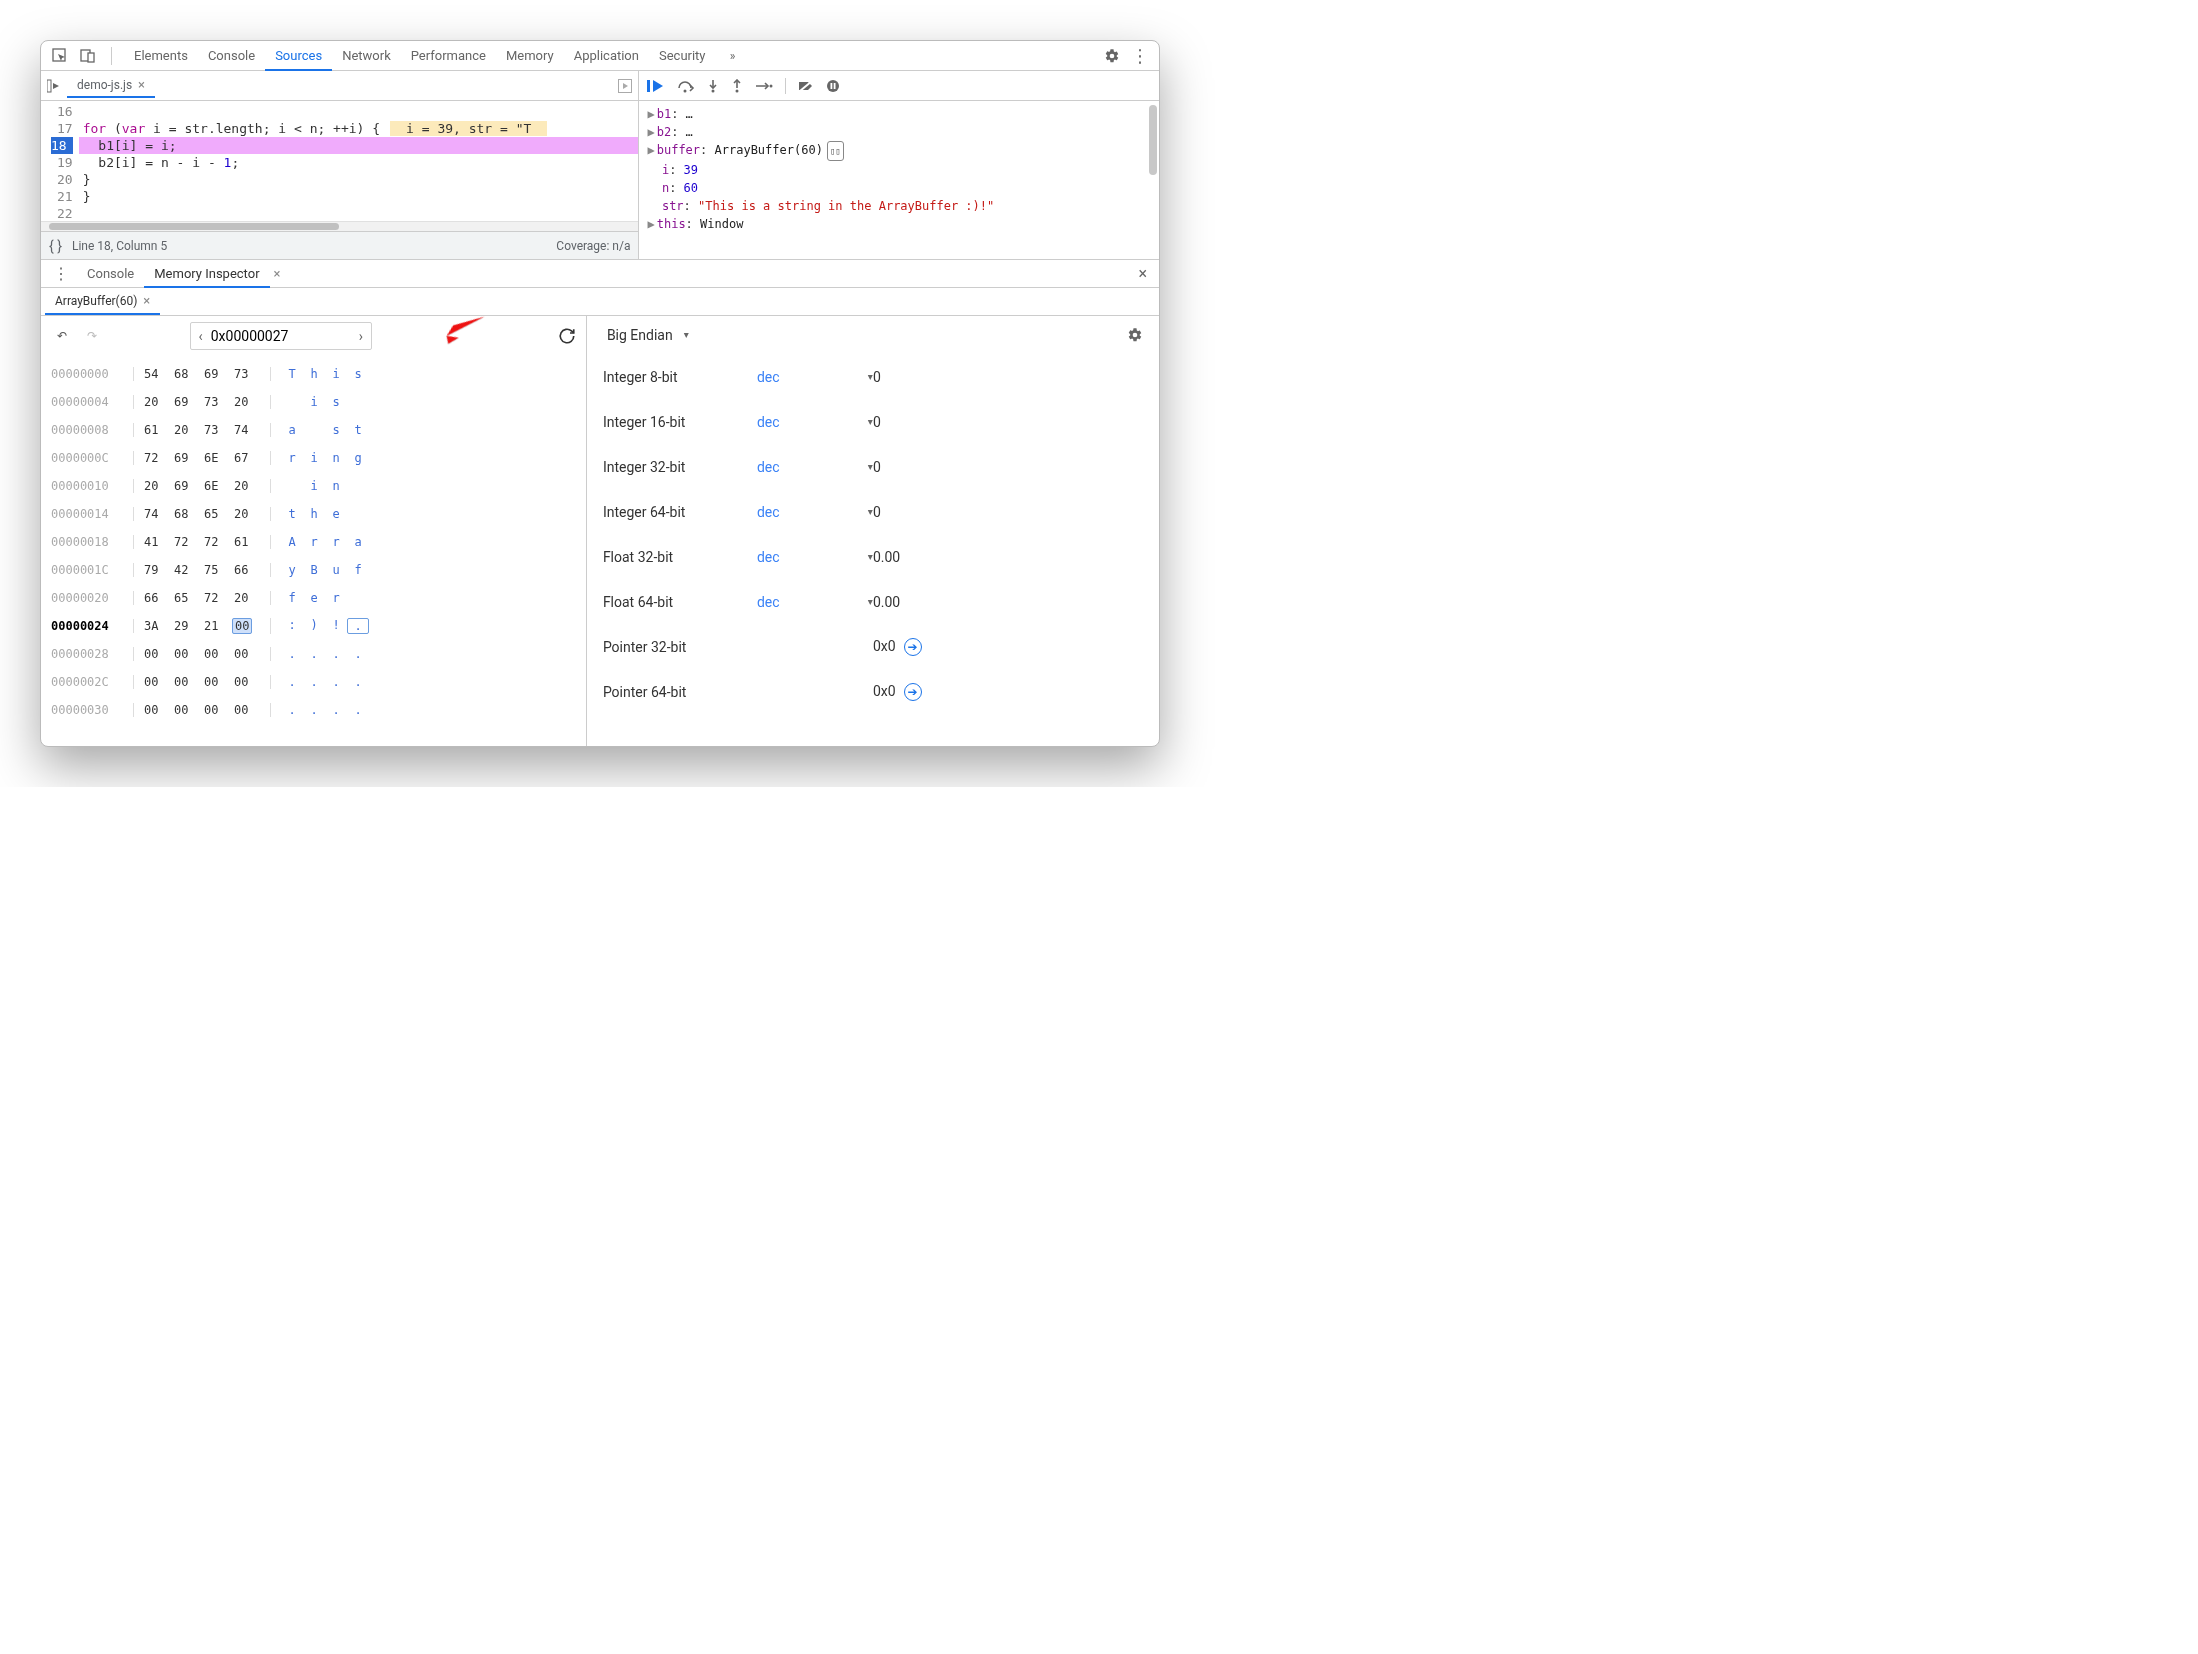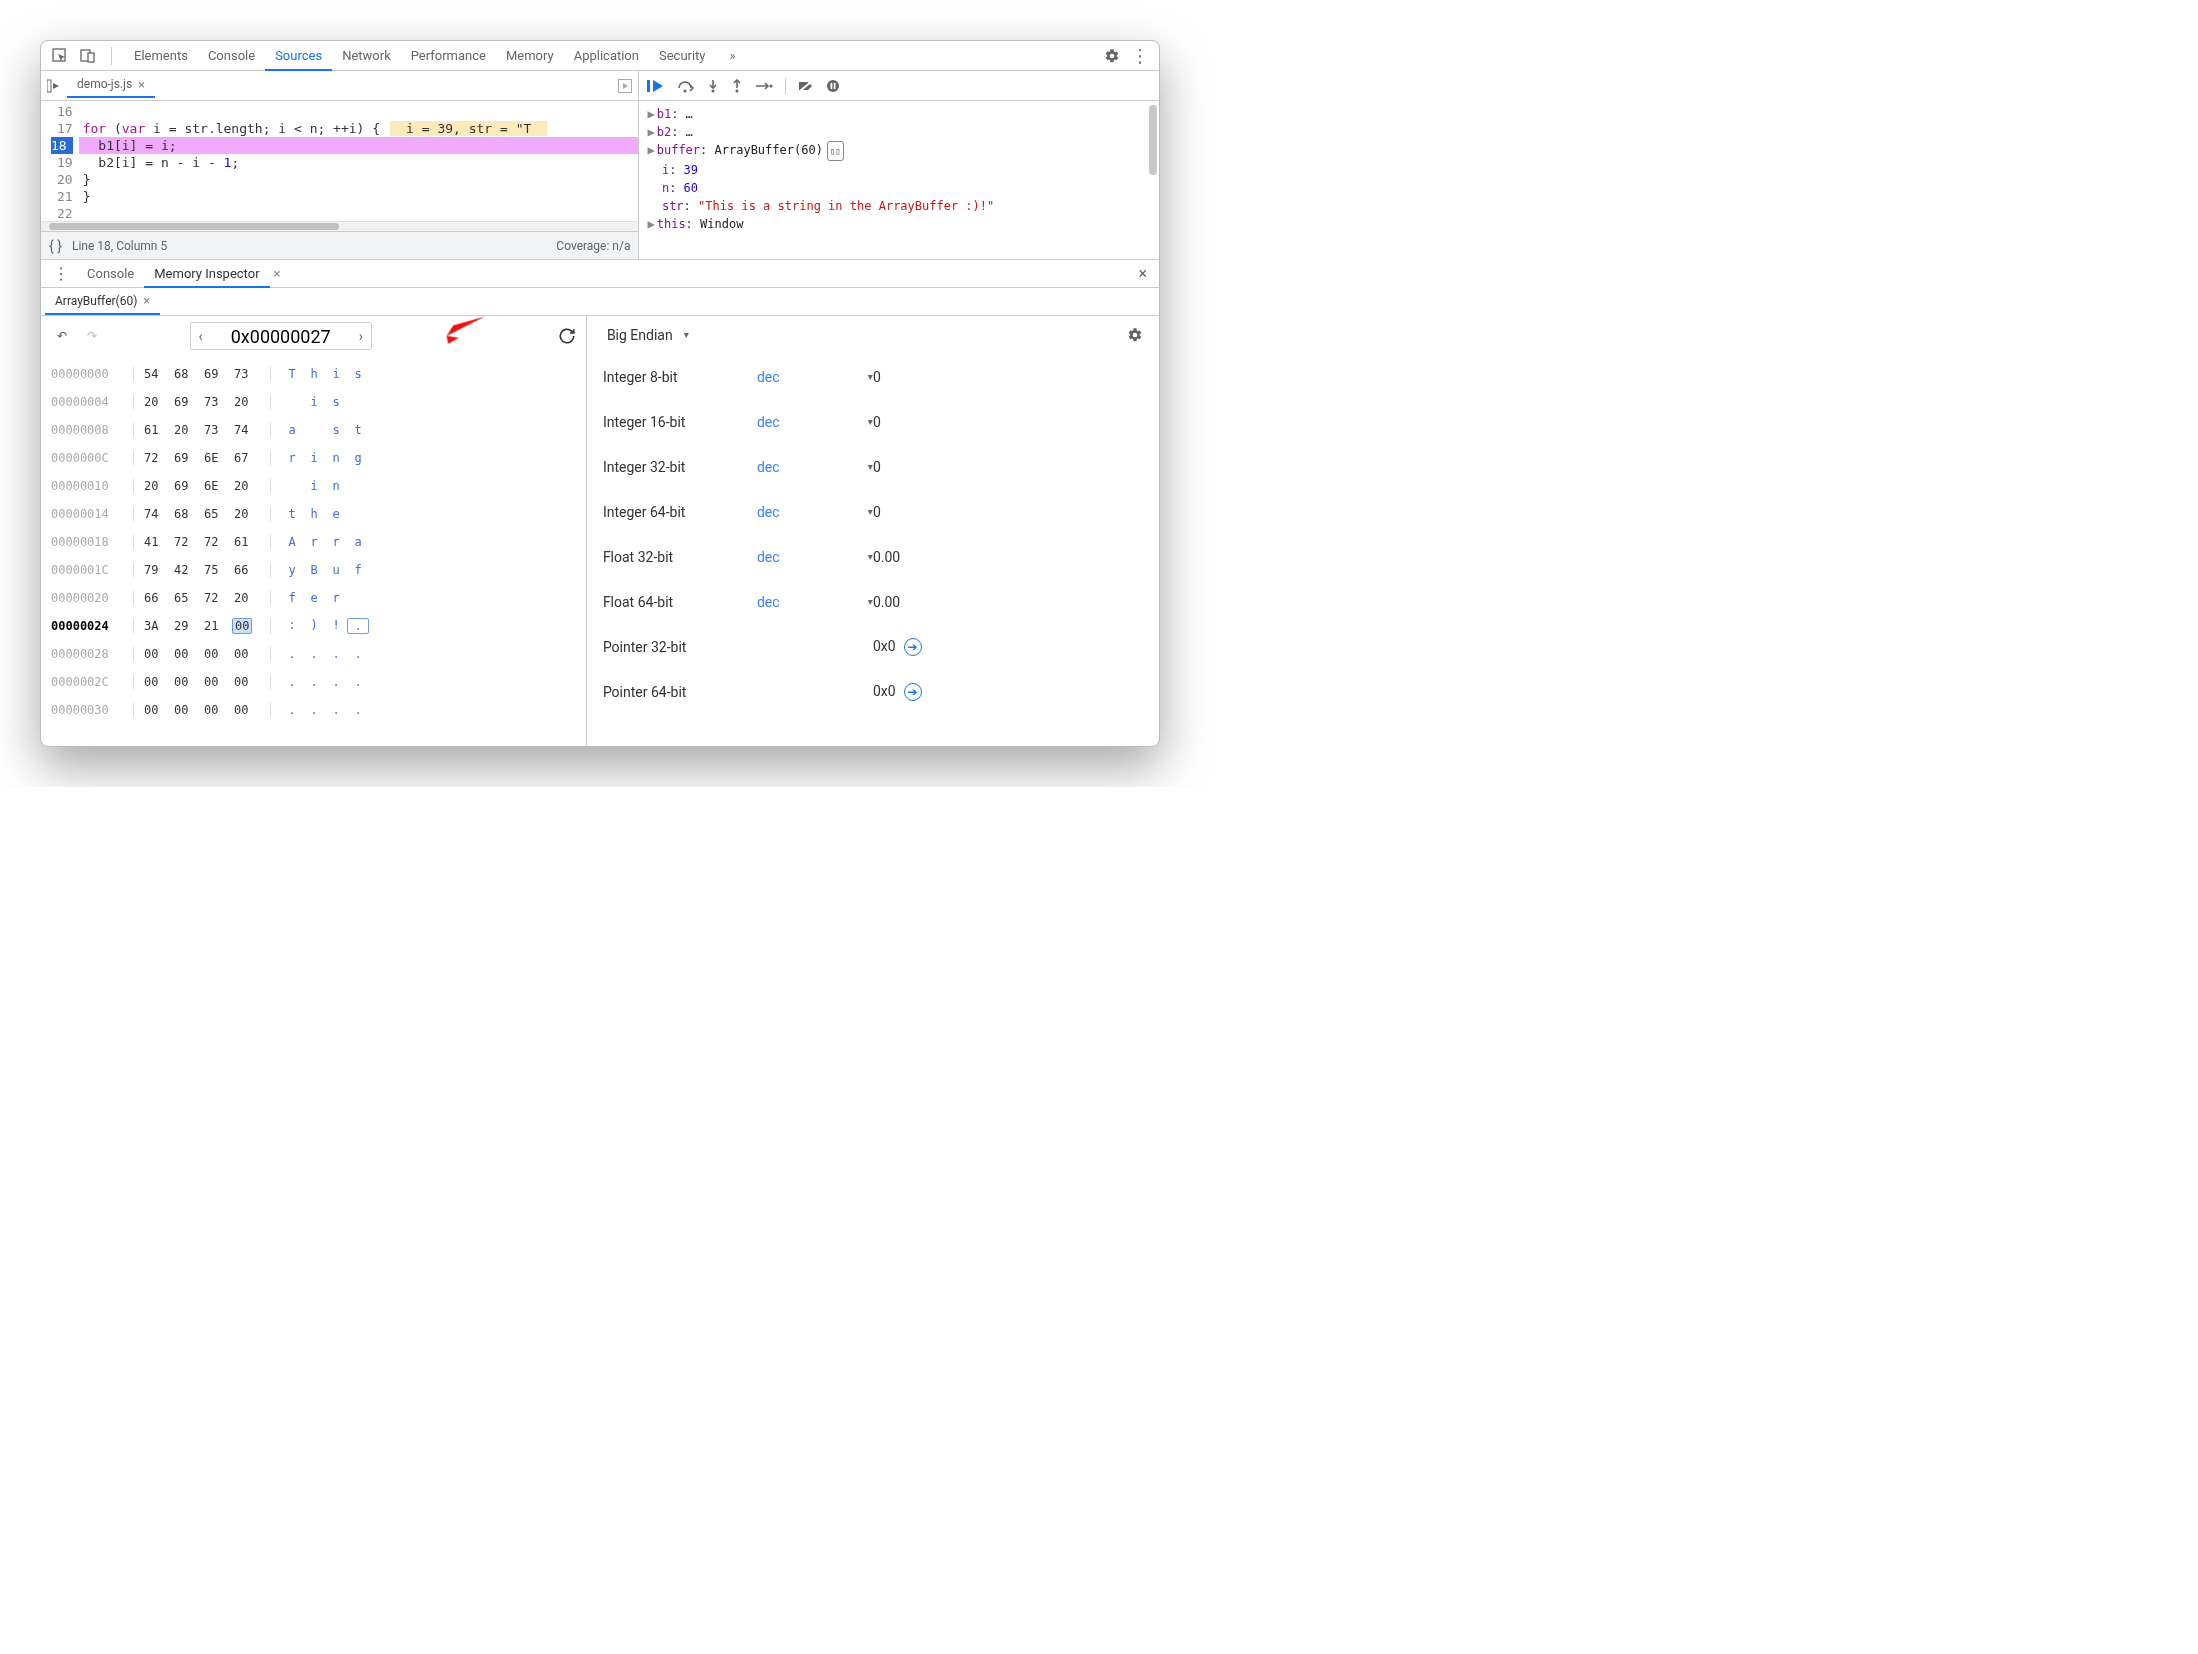--- a/index.html
+++ b/index.html
@@ -58,21 +58,21 @@
   display:flex;
   align-items:center;
   border-bottom: 1px solid #ccc;
   padding: 0 6px;
 }
 .src-header .file-tab {
   padding: 4px 10px;
   font-size: 12px;
   color: #5f6368;
   border-bottom: 2px solid #1a73e8;
-  display:flex; align-items:flex-start; gap:6px;
+  display:flex; align-items:center; gap:6px;
 }
 .close-x { color:#888; font-size: 13px;}
 .src-header .sp { flex:1; }
 .files-icon { color:#666; font-size: 14px; margin-right: 4px;}
 
 .codearea { display:flex; font-family: Menlo, Consolas, monospace; font-size: 13px; background:#fff; height: 120px; overflow:hidden;}
 .gutter { text-align:right; color:#888; padding: 2px 6px 2px 10px; }
 .gutter div { height: 17px; line-height:17px; }
 .code { flex:1; padding: 2px 0; overflow-x: hidden; position:relative; }
 .code .line { height:17px; line-height:17px; white-space:pre; padding-left: 4px;}
@@ -120,21 +120,21 @@
 .sub-tabs .stab { padding: 5px 10px; color:#333; font-size:12px; display:flex; align-items:center; gap:6px; border-bottom: 2px solid #1a73e8;}
 
 .mem-split { display:flex; height: 430px;}
 .mem-left { flex:1; border-right:1px solid #ccc; display:flex; flex-direction:column;}
 .mem-right { flex:1.05; display:flex; flex-direction:column;}
 
 .nav-row { height:40px; display:flex; align-items:center; padding: 0 10px; gap:8px; position:relative;}
 .nav-row .nav-btn { color:#555; padding:2px 6px; }
 .addr-container { display:flex; align-items:center; border:1px solid #d0d0d0; border-radius:2px; margin:0 4px;}
 .addr-container .chev { color:#666; padding:0 8px; font-size:14px;}
-.addr-input { border:none; text-align:center; width:140px; height:26px; font-size:18px; font-family: inherit; outline:none;}
+.addr-input { border:none; width:140px; height:26px; font-size:14px; font-family: inherit; outline:none;}
 .nav-row .sp { flex:1; }
 .refresh { font-size:16px; color:#444; }
 
 .red-arrow {
   position:absolute;
   left: 398px;
   top: -10px;
   transform: rotate(18deg);
 }
 .red-arrow svg { filter: drop-shadow(0 1px 0 rgba(0,0,0,0.15));}

